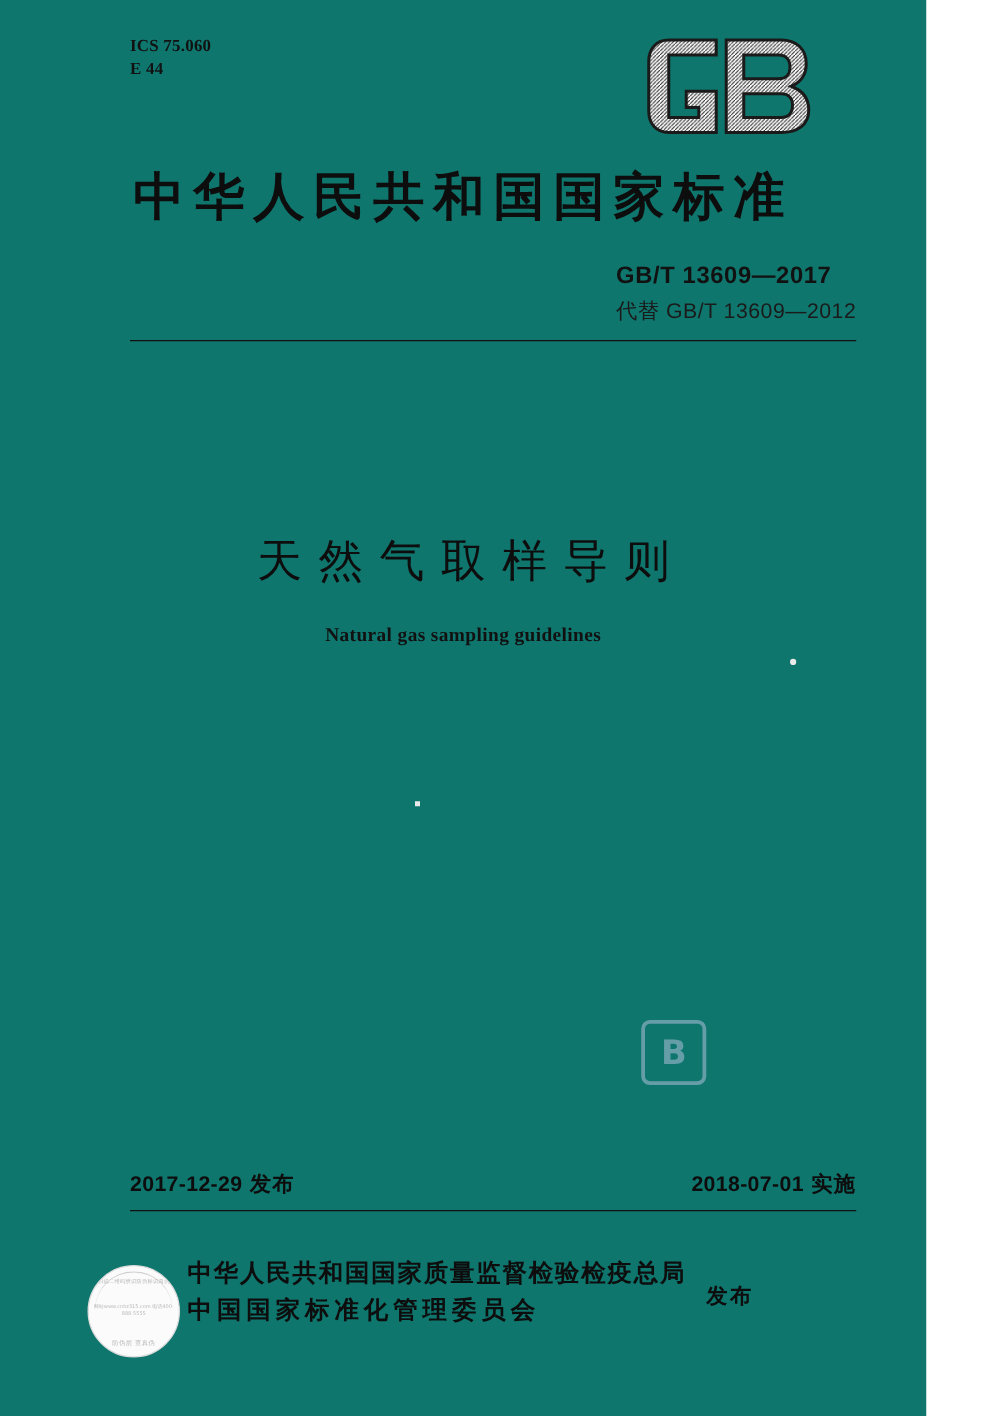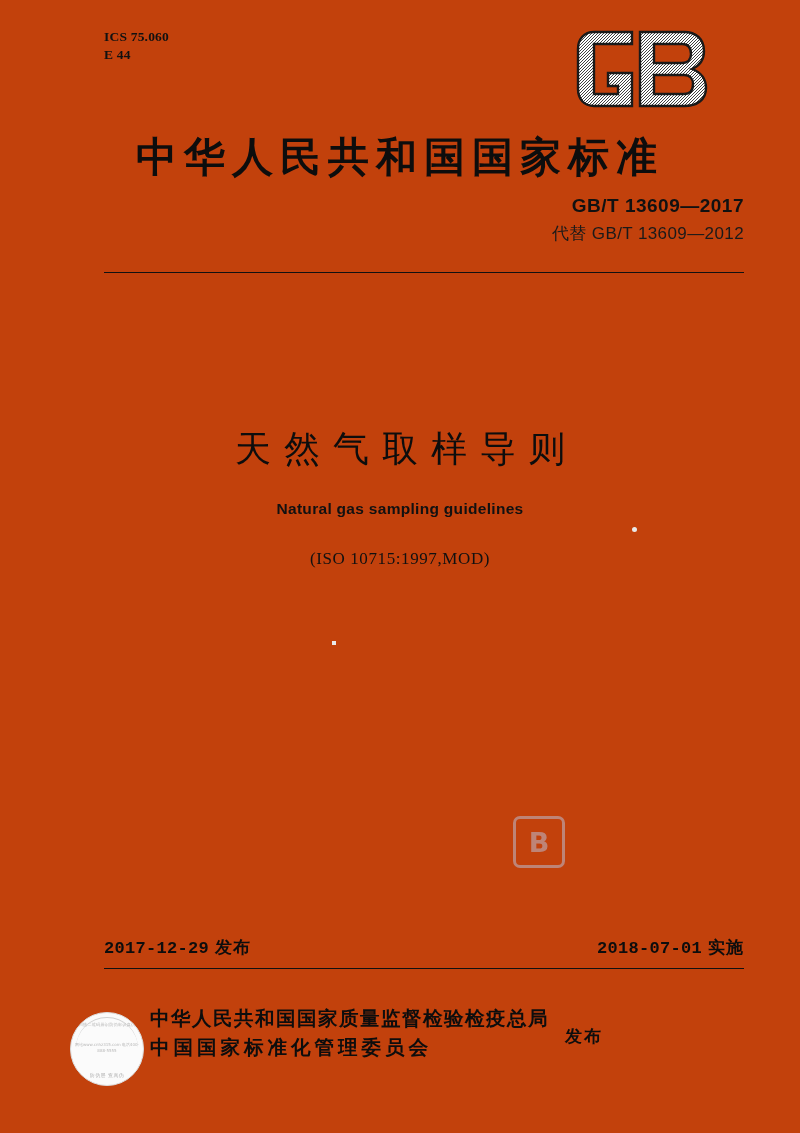--- a/index.html
+++ b/index.html
@@ -5,23 +5,23 @@
   html, body {
     margin: 0;
     padding: 0;
     background: #ffffff;
   }
   body {
     font-family: "Liberation Serif", serif;
   }
   .page {
     position: relative;
-    width: 800px;
+    width: 741px;
     height: 1133px;
-    background: #c2410c;
+    background: #0f766e;
     overflow: hidden;
   }
 
   
   .ics-block {
     position: absolute;
     left: 104px;
     top: 28px;
     font-family: "Liberation Serif", serif;
     font-weight: bold;
@@ -52,22 +52,22 @@
     font-size: 41px;
     letter-spacing: 7px;
     color: #0d0d0d;
     white-space: nowrap;
   }
 
   
   .std-no {
     position: absolute;
     right: 56px;
-    top: 195px;
-    text-align: right;
+    top: 210px;
+    text-align: left;
     color: #111;
   }
   .std-no .main {
     font-family: "Liberation Sans", sans-serif;
     font-weight: bold;
     font-size: 19px;
     letter-spacing: 0.5px;
   }
   .std-no .sub {
     margin-top: 5px;
@@ -100,21 +100,21 @@
     color: #0d0d0d;
     text-indent: 13px;
   }
 
   .doc-title-en {
     position: absolute;
     left: 0;
     right: 0;
     top: 500px;
     text-align: center;
-    font-family: Liberation Sans, sans-serif;
+    font-family: Liberation Serif, serif;
     font-weight: bold;
     font-size: 15.5px;
     letter-spacing: 0.3px;
     color: #111;
   }
 
   .doc-title-iso {
     position: absolute;
     left: 0;
     right: 0;
@@ -180,21 +180,21 @@
     top: 936px;
     display: flex;
     justify-content: space-between;
     align-items: baseline;
     font-family: "DejaVu Sans", sans-serif;
     font-weight: bold;
     font-size: 17px;
     color: #0d0d0d;
   }
   .date-row .dnum {
-    font-family: Liberation Mono, monospace;
+    font-family: Liberation Sans, sans-serif;
     font-weight: bold;
     letter-spacing: 0.3px;
   }
   .date-row .dcn { letter-spacing: 1px; }
 
   .rule-bottom {
     position: absolute;
     left: 104px;
     right: 56px;
     top: 968px;
@@ -316,21 +316,20 @@
 
   <div class="std-no">
     <div class="main">GB/T 13609—2017</div>
     <div class="sub">代替 GB/T 13609—2012</div>
   </div>
 
   <div class="rule-top"></div>
 
   <div class="doc-title-cn">天然气取样导则</div>
   <div class="doc-title-en">Natural gas sampling guidelines</div>
-  <div class="doc-title-iso">(ISO 10715:1997,MOD)</div>
 
   <div class="artifact" style="left:332px; top:641px; width:4px; height:4px;"></div>
   <div class="artifact" style="left:632px; top:527px; width:5px; height:5px; border-radius:50%;"></div>
 
   <div class="watermark">
     <div class="wm-badge">B</div>
   </div>
 
   <div class="date-row">
     <div>

